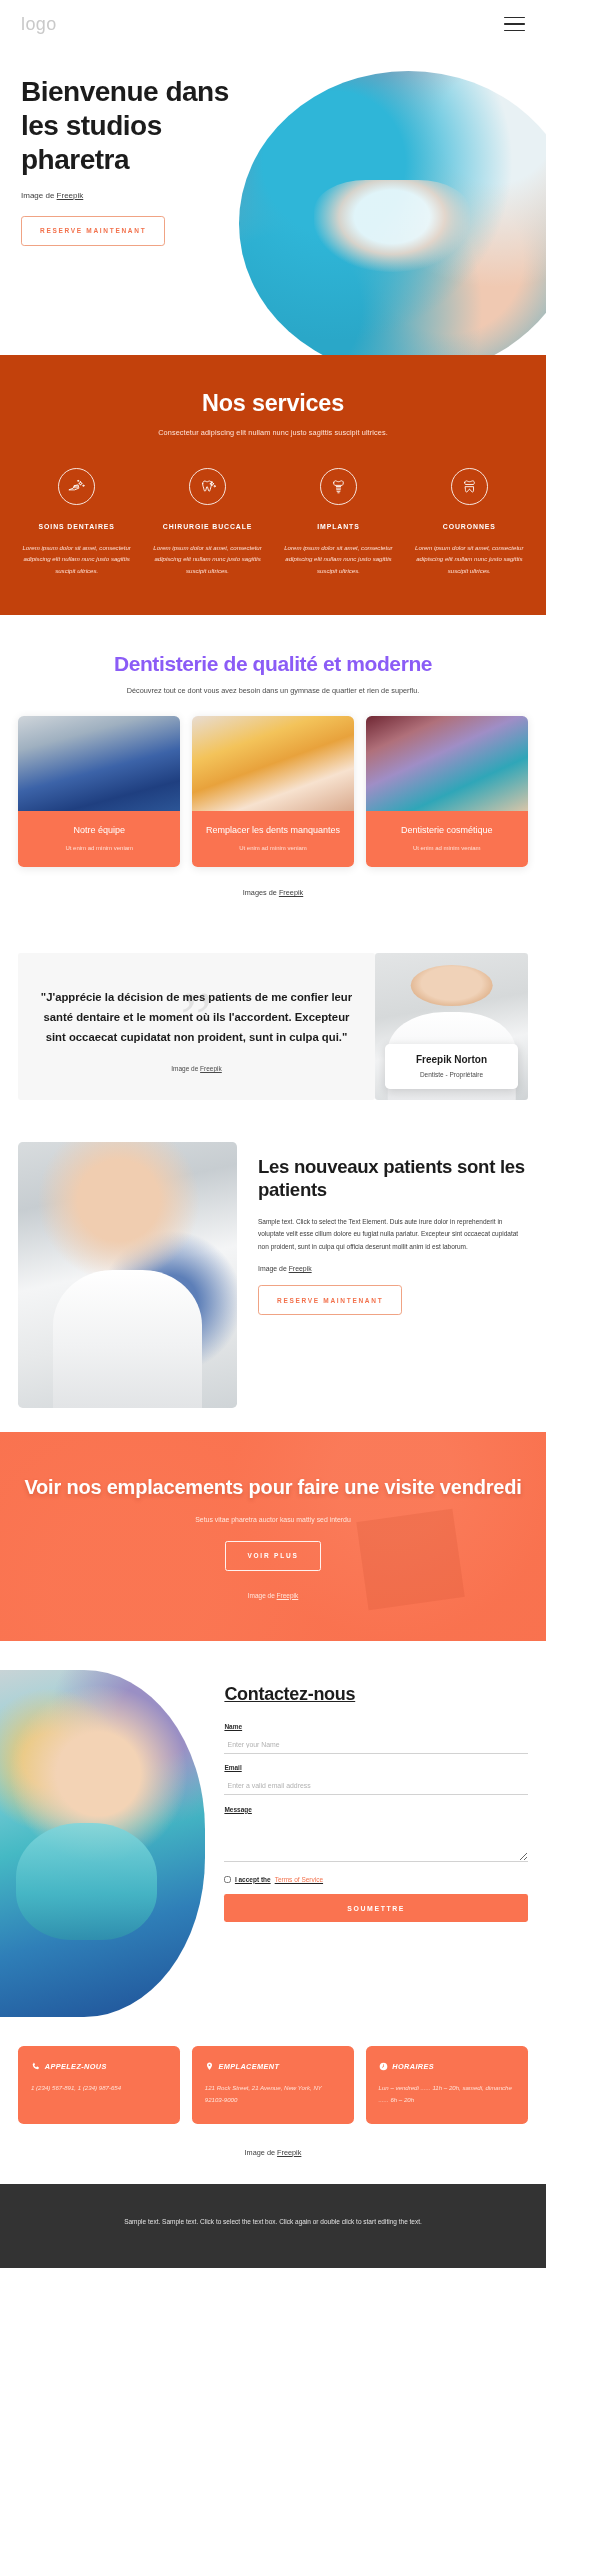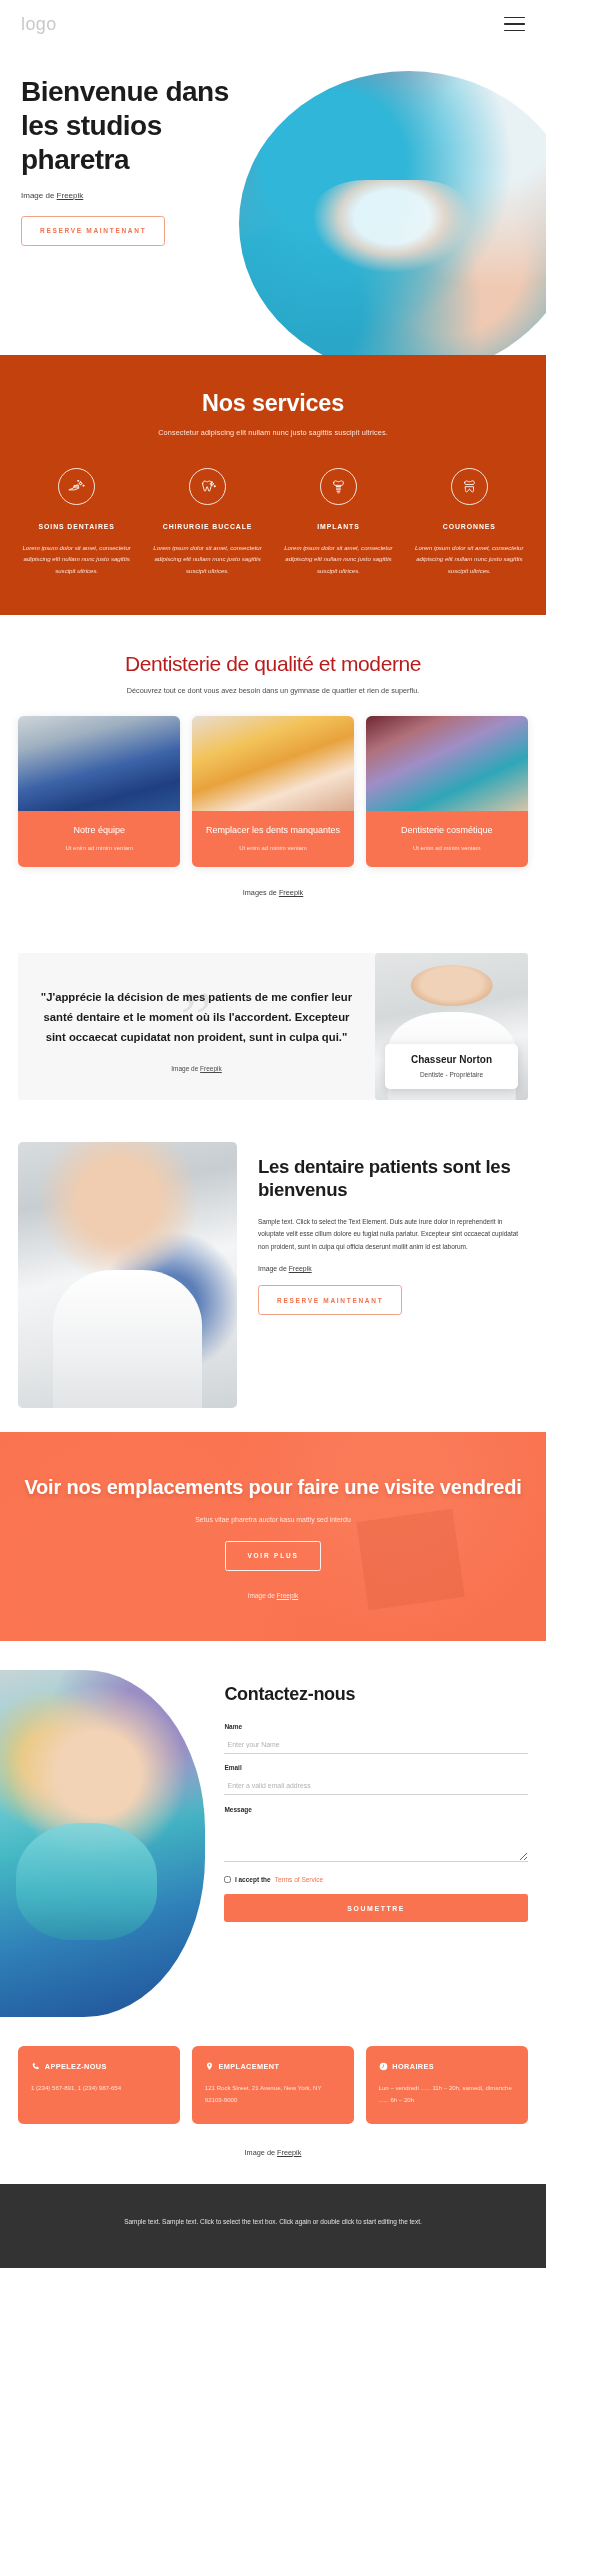--- a/index.html
+++ b/index.html
@@ -137,23 +137,23 @@
     font-size: 6.1px;
     line-height: 1.9;
     font-style: italic;
     color: #ffe1d6;
   }
 
   
   .quality { padding: 37px 18px 24px; text-align: center; }
   .quality h2 {
     font-size: 21px;
-    font-weight: 400;
+    font-weight: 700;
     letter-spacing: -0.4px;
-    color: #b91c1c;
+    color: #8b5cf6;
   }
   .quality .sub { font-size: 7.3px; color: #4a4a4a; margin-top: 9.7px; }
   .card-grid { display: flex; gap: 11.3px; margin-top: 21px; justify-content: center; }
   .qcard {
     flex: 1;
     border-radius: 5.6px;
     overflow: hidden;
     box-shadow: 0 1.6px 8px rgba(0,0,0,.09);
     background: #fff;
     display: flex;
@@ -337,20 +337,21 @@
   }
   .visit .credit-w { position: relative; z-index: 2; font-size: 6.5px; color: #ffe6dc; margin-top: 21px; }
   .visit .credit-w a { color: #ffe6dc; text-decoration: underline; }
 
   
   .contact {
     display: flex;
     gap: 19.4px;
     padding: 29px 0 0;
     align-items: flex-start;
+    text-decoration: underline;
   }
   .contact-photo {
     width: 242px;
     height: 347px;
     flex: none;
     border-radius: 0 50% 50% 0 / 0 46% 46% 0;
     margin-left: -37px;
     background:
       radial-gradient(circle at 56% 30%, #f3d3b5 0 15%, rgba(243,211,181,0) 32%),
       radial-gradient(circle at 36% 26%, #e8c87a 0 9%, rgba(232,200,122,0) 24%),
@@ -426,20 +427,21 @@
     display: flex;
     gap: 11.3px;
     padding: 29px 18px 0;
   }
   .info-card {
     flex: 1;
     background: #fa7350;
     border-radius: 5.6px;
     padding: 16px 13px 18px;
     color: #fff;
+    font-style: italic;
   }
   .info-card .hd {
     display: flex;
     align-items: center;
     gap: 4.8px;
     font-size: 7.3px;
     font-weight: 700;
     letter-spacing: 0.4px;
     text-transform: uppercase;
     margin-bottom: 11.3px;
@@ -579,30 +581,30 @@
   <section class="testimonial">
     <div class="quote-box">
       <div class="quote-mark">”</div>
       <p class="quote-text">"J'apprécie la décision de mes patients de me confier leur santé dentaire et le moment où ils l'accordent. Excepteur sint occaecat cupidatat non proident, sunt in culpa qui."</p>
       <div class="quote-credit">
         <span>Image de </span><a href="#">Freepik</a>
       </div>
     </div>
     <div class="doc-wrap">
       <div class="doc-card">
-        <h4>Chasseur Norton</h4>
+        <h4>Freepik Norton</h4>
         <p>Dentiste - Propriétaire</p>
       </div>
     </div>
   </section>
 
   <section class="patients">
     <div class="pat-photo"></div>
     <div class="pat-text">
-      <h2>Les dentaire patients sont les bienvenus</h2>
+      <h2>Les nouveaux patients sont les patients</h2>
       <p class="body">Sample text. Click to select the Text Element. Duis aute irure dolor in reprehenderit in voluptate velit esse cillum dolore eu fugiat nulla pariatur. Excepteur sint occaecat cupidatat non proident, sunt in culpa qui officia deserunt mollit anim id est laborum.</p>
       <div class="credit">
         <span>Image de </span><a href="#">Freepik</a>
       </div>
       <button class="btn-outline">RESERVE MAINTENANT</button>
     </div>
   </section>
 
   <section class="visit">
     <h2>Voir nos emplacements pour faire une visite vendredi</h2>

